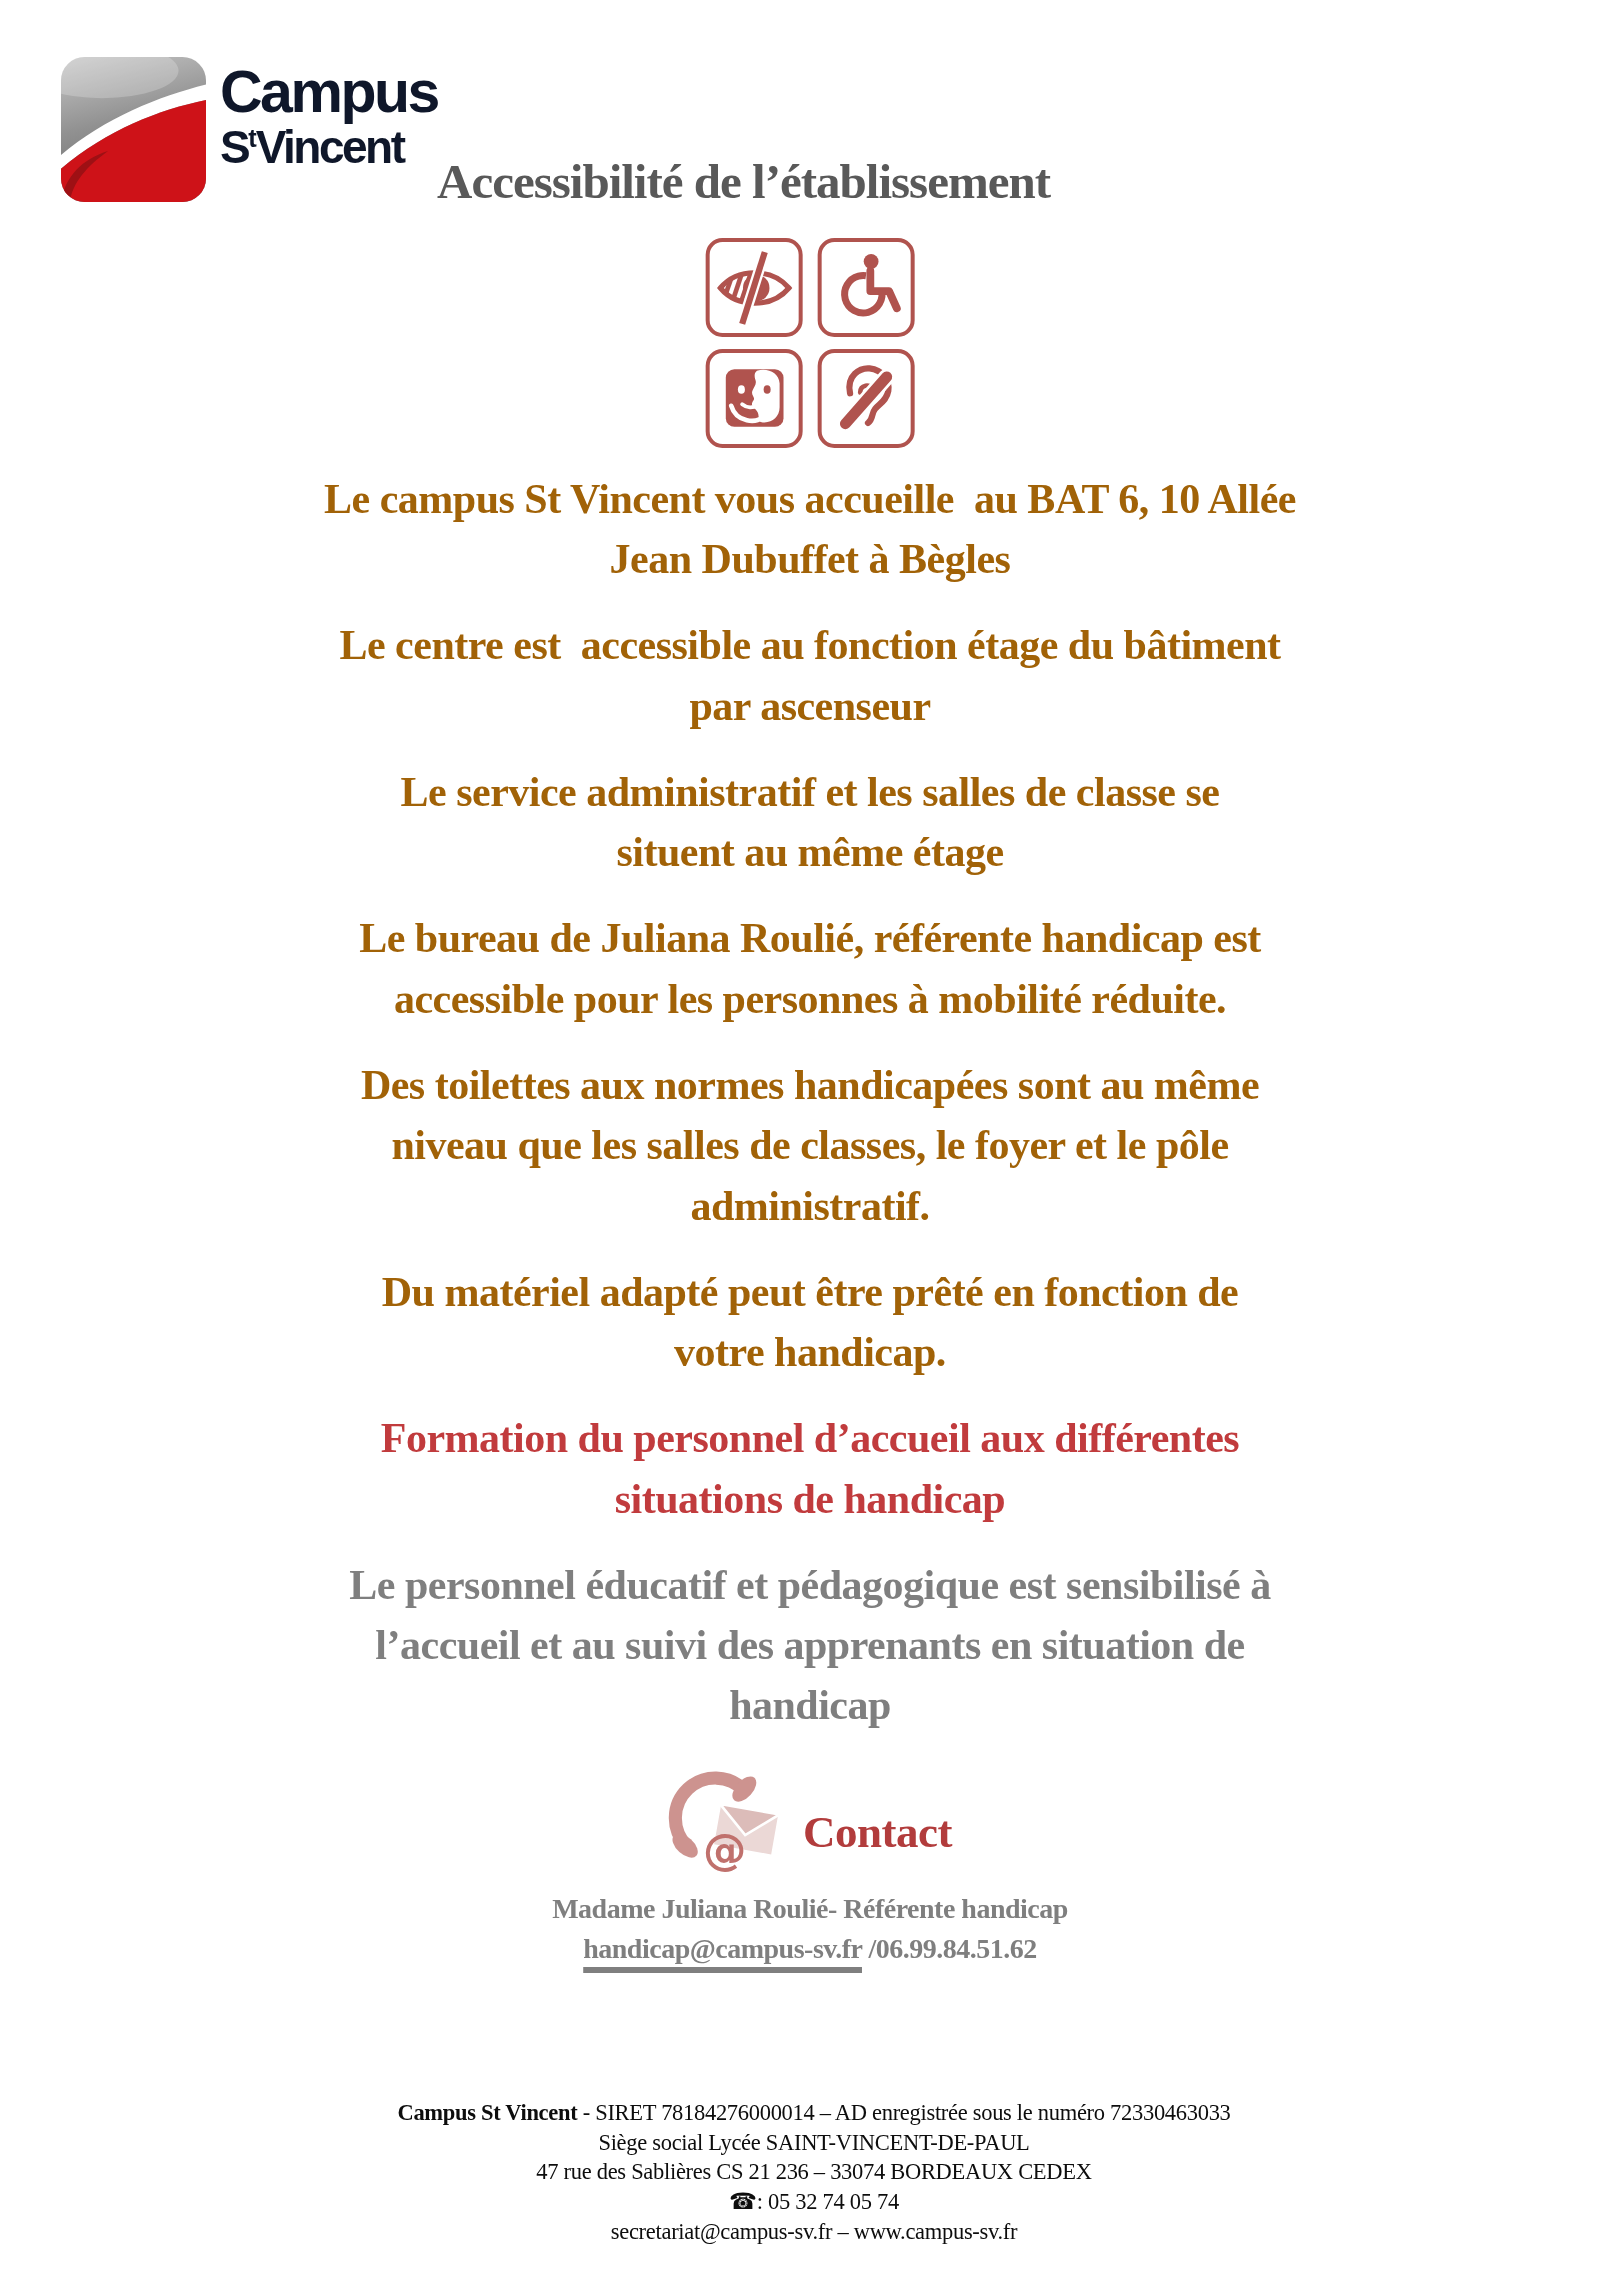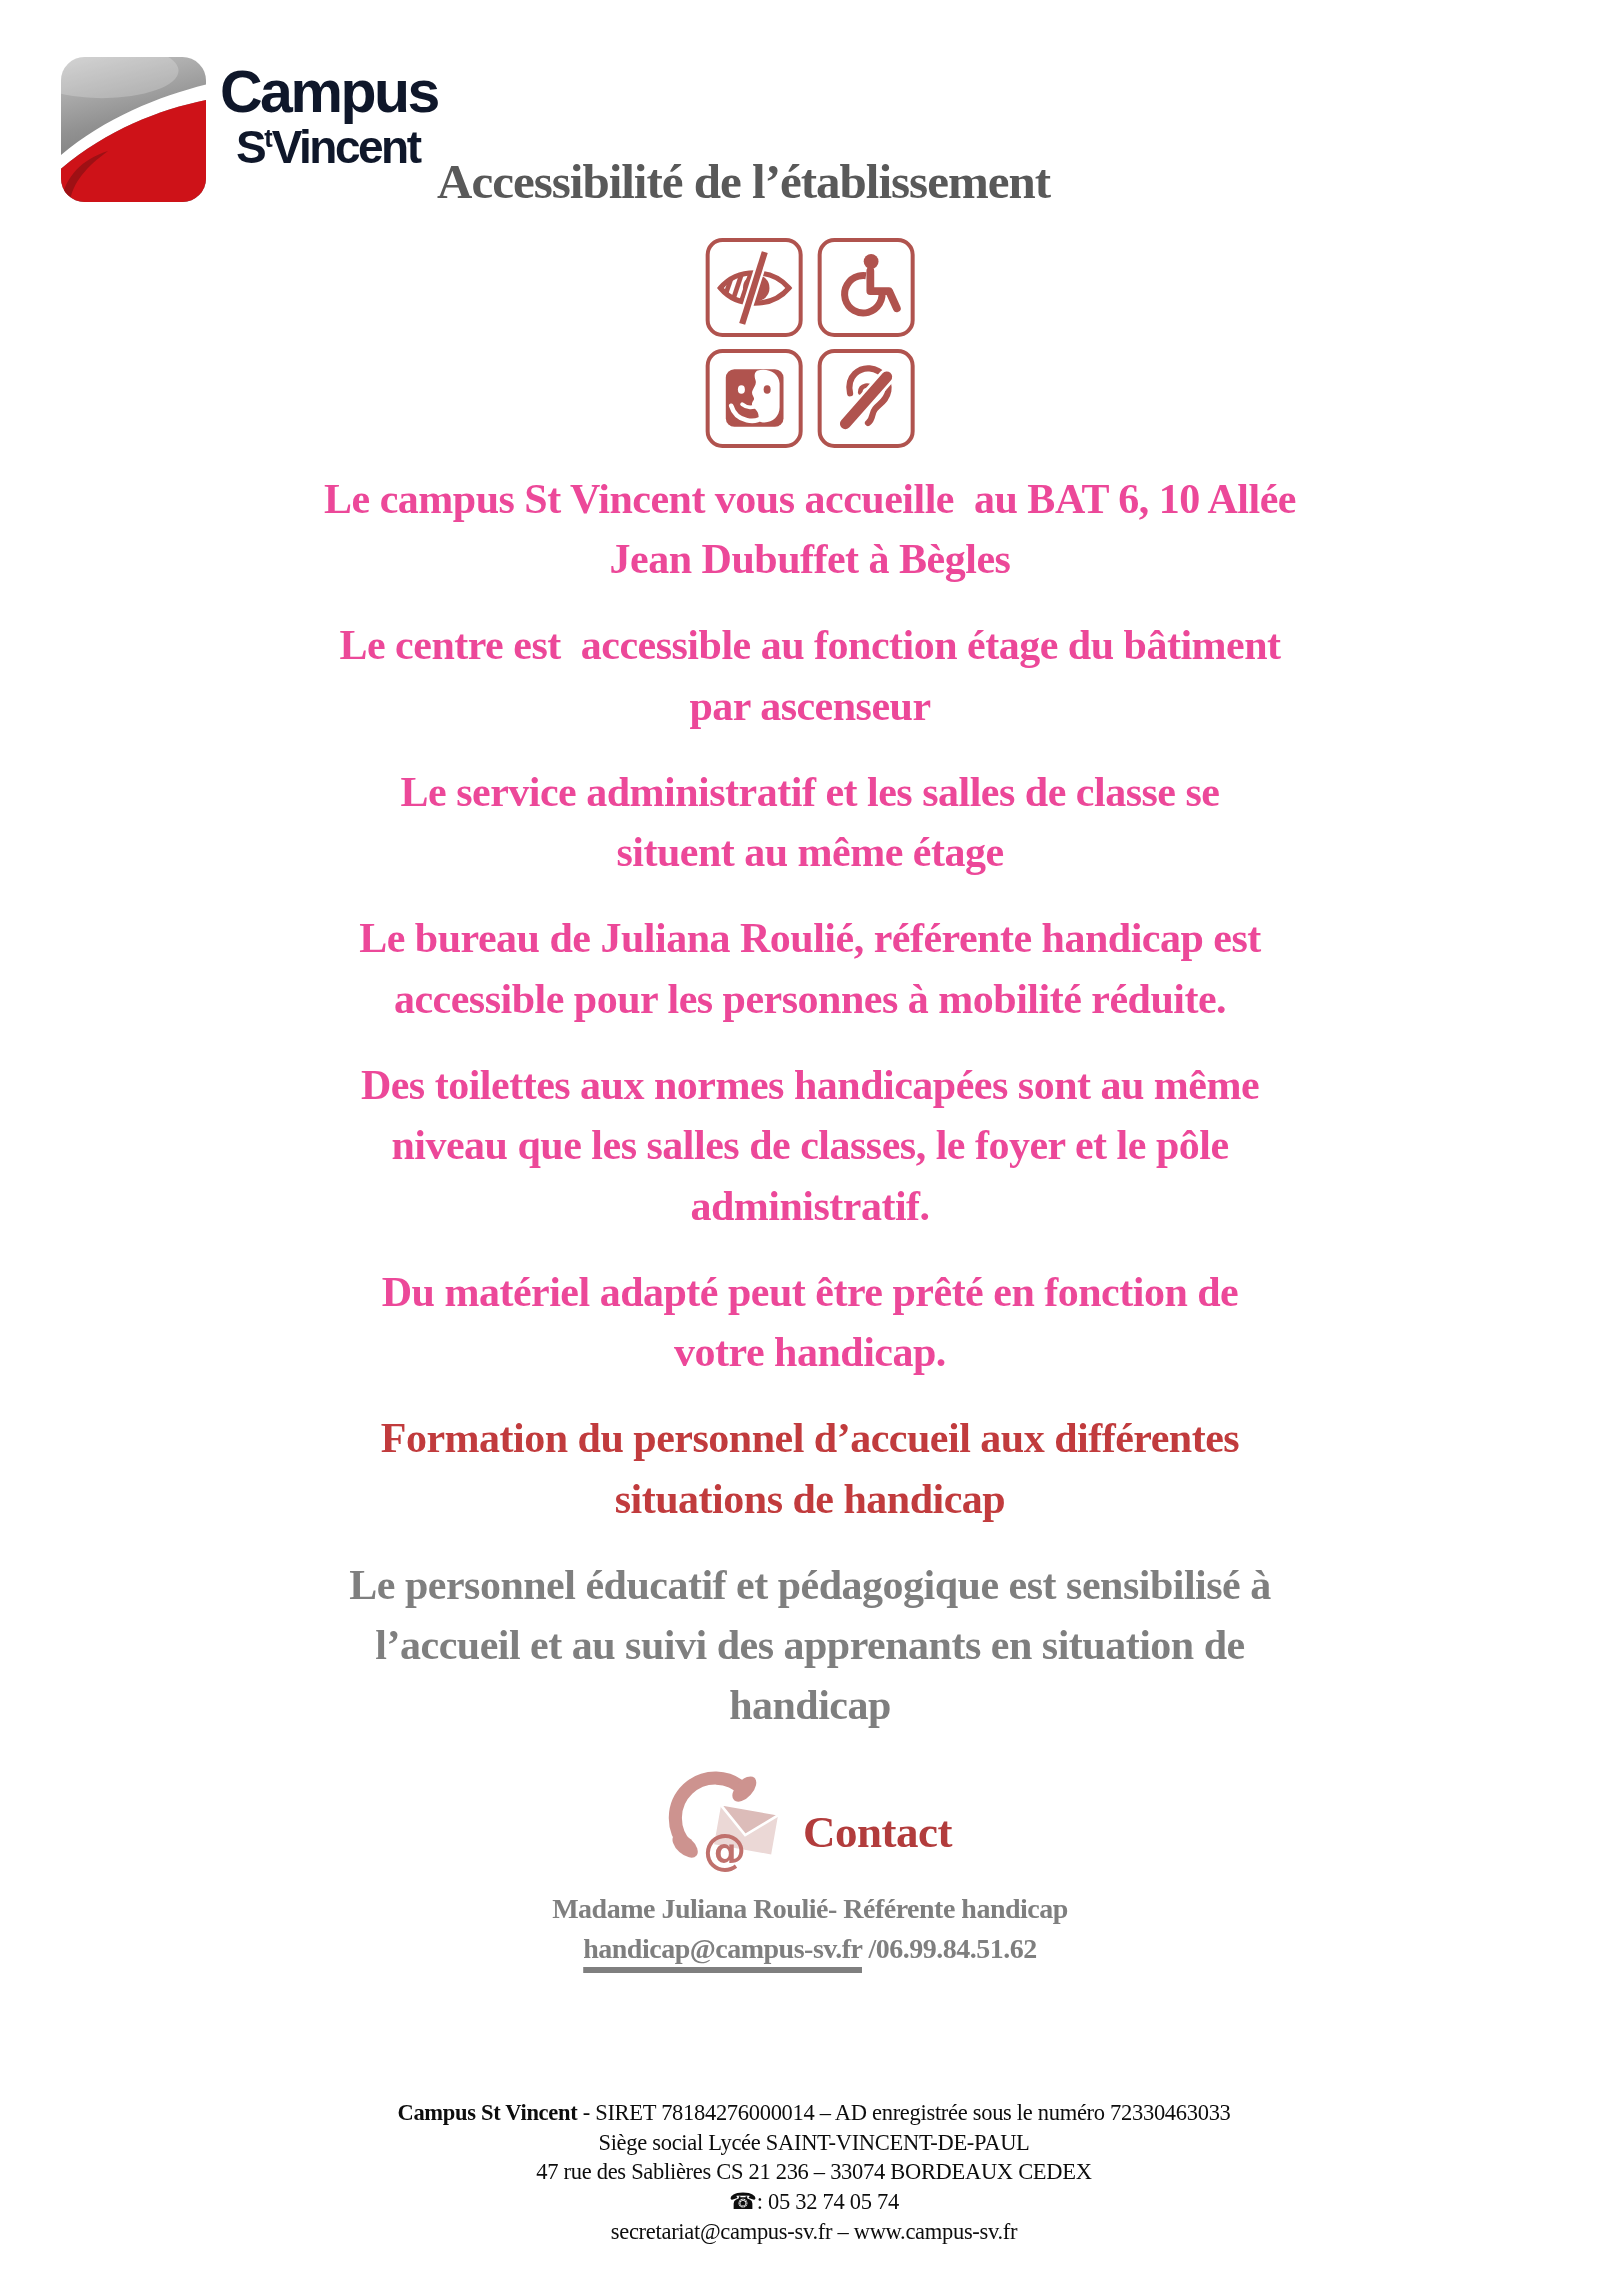--- a/index.html
+++ b/index.html
@@ -14,21 +14,21 @@
 
   
   .logo-mark{position:absolute;left:61px;top:57px;width:145px;height:145px;}
   .logo-words{
     position:absolute;left:220px;top:63px;
     color:#0f172a;
     font-family:"Liberation Sans","DejaVu Sans",sans-serif;
     font-weight:bold;letter-spacing:-2.5px;line-height:1;
   }
   .logo-word1{font-size:59px;}
-  .logo-word2{font-size:46px;margin-top:2px;margin-left:16px;}
+  .logo-word2{font-size:46px;margin-top:2px;}
   .logo-sup{font-size:25.5px;position:relative;top:-15.7px;letter-spacing:-1px;}
   .page-title{
     position:absolute;left:421px;top:137px;margin:16px;
     font-size:49px;font-weight:bold;color:#595959;letter-spacing:-1px;
     white-space:nowrap;
   }
 
   
   .picto-grid{
     position:absolute;top:238px;left:50%;transform:translateX(-50%);
@@ -43,21 +43,21 @@
 
   
   .main{
     position:absolute;top:469px;left:116px;right:116px;
     text-align:center;
   }
   .para{
     margin:0 0 25.5px 0;
     font-size:42px;font-weight:bold;line-height:1.44;
     letter-spacing:-0.5px;
-    color:#ec4899;
+    color:#a16207;
     white-space:pre-wrap;
   }
   .para.red{color:#C13B3D;text-align:center;}
   .para.light{color:#7F7F7F;}
 
   
   .contact-head{
     display:flex;align-items:flex-end;justify-content:center;
     gap:9.8px;margin:5.9px 0 17.6px 0;height:110px;
   }

